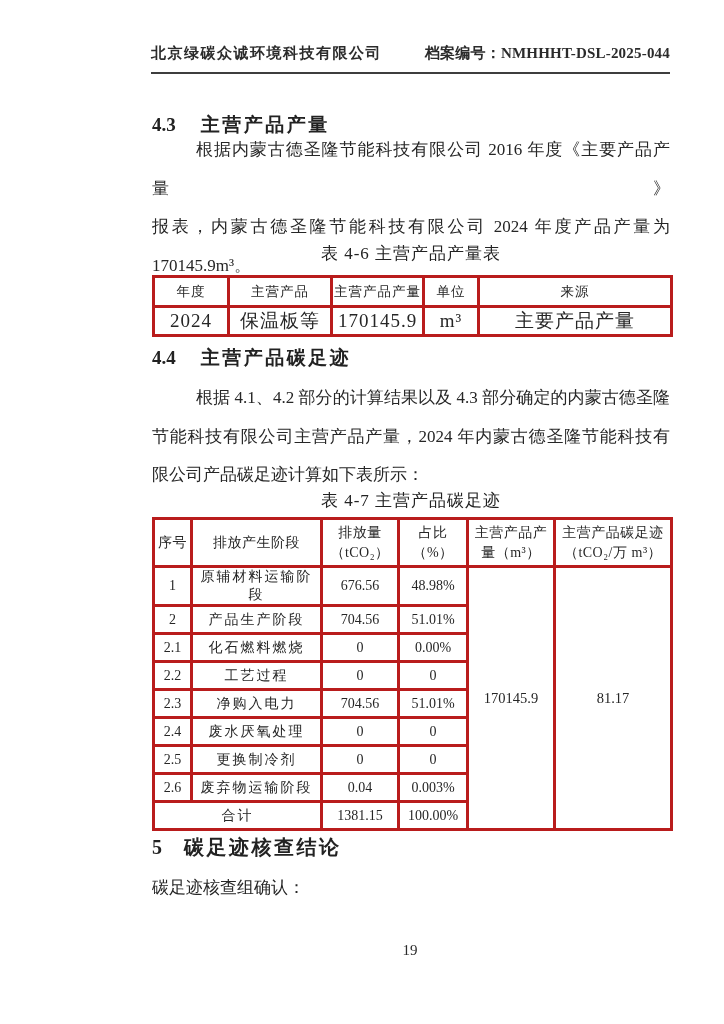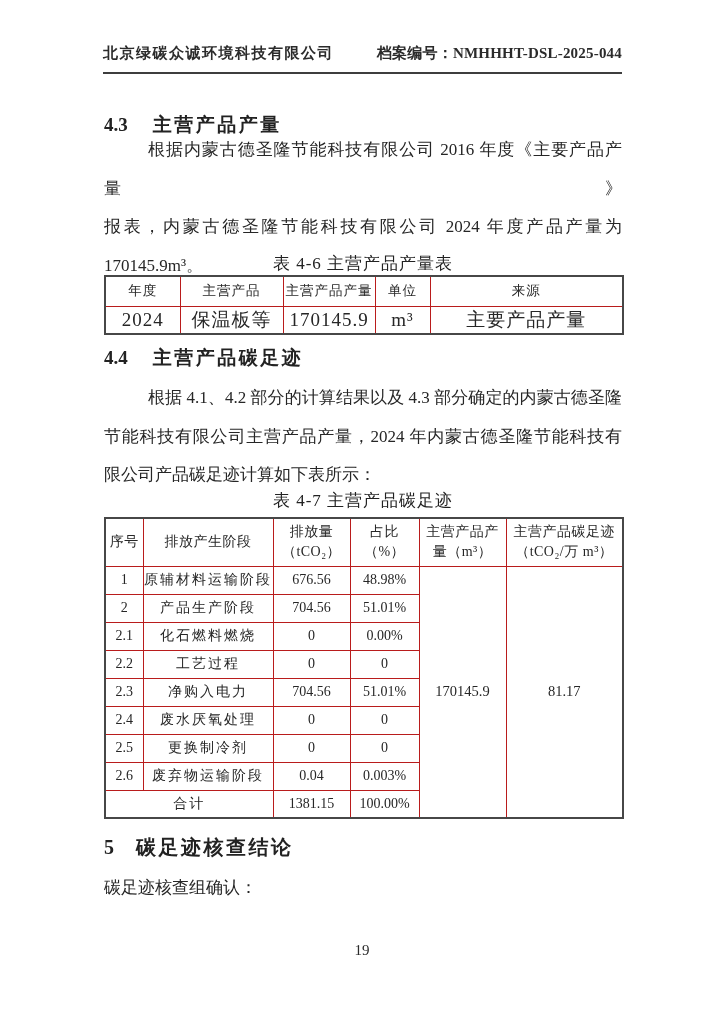--- a/index.html
+++ b/index.html
@@ -4,21 +4,21 @@
 <style>
   * { box-sizing: border-box; margin: 0; padding: 0; }
   html, body { width: 724px; height: 1024px; }
   body {
     position: relative;
     background: #ffffff;
     color: #2b2b2b;
     font-family: "Liberation Serif", "DejaVu Serif", serif;
     overflow: hidden;
   }
-  .abs { position: absolute; }
+  .abs { position: absolute; margin-left: 48px; }
 
   
   .doc-header {
     top: 44px; left: 103px; width: 519px;
     display: flex; justify-content: space-between; align-items: flex-end;
     padding-bottom: 9px;
     border-bottom: 2px solid #3d3d3d;
     font-size: 15px; font-weight: 700;
   }
   .company { letter-spacing: 1.5px; }
@@ -49,21 +49,21 @@
     left: 104px; width: 518px;
     text-align: center; font-size: 17px; letter-spacing: 1px; color: #222;
   }
 
   
   table {
     border-collapse: collapse; table-layout: fixed;
     border: 2px solid #474747;
   }
   td, th {
-    border: 1px solid #b91c1c;
+    border: 3px solid #b91c1c;
     text-align: center; vertical-align: middle;
     font-weight: normal; color: #262626;
     overflow: hidden;
   }
   #table46 { left: 104px; top: 275px; width: 518px; }
   #table46 .hrow { height: 30px; font-size: 13.5px; }
   #table46 .hrow td { letter-spacing: 1px; }
   #table46 .drow { height: 20px; font-size: 19px; }
   #table46 .drow td { letter-spacing: 1px; }
 
@@ -93,21 +93,21 @@
   <span class="num">4.3</span>
   <span class="ttl">主营产品产量</span>
 </div>
 
 <div class="abs para" style="top:131px;">
   <div class="line j ind">根据内蒙古德圣隆节能科技有限公司 2016 年度《主要产品产量》</div>
   <div class="line j">报表，内蒙古德圣隆节能科技有限公司 2024 年度产品产量为</div>
   <div class="line">170145.9m³。</div>
 </div>
 
-<div class="abs tcaption" style="top:252px;">表 4-6  主营产品产量表</div>
+<div class="abs tcaption" style="top:242px;">表 4-6  主营产品产量表</div>
 
 <table id="table46" class="abs">
   <colgroup>
     <col style="width:75px">
       <col style="width:103px">
       <col style="width:92px">
       <col style="width:55px">
       <col style="width:193px">
   </colgroup>
   <tbody>

